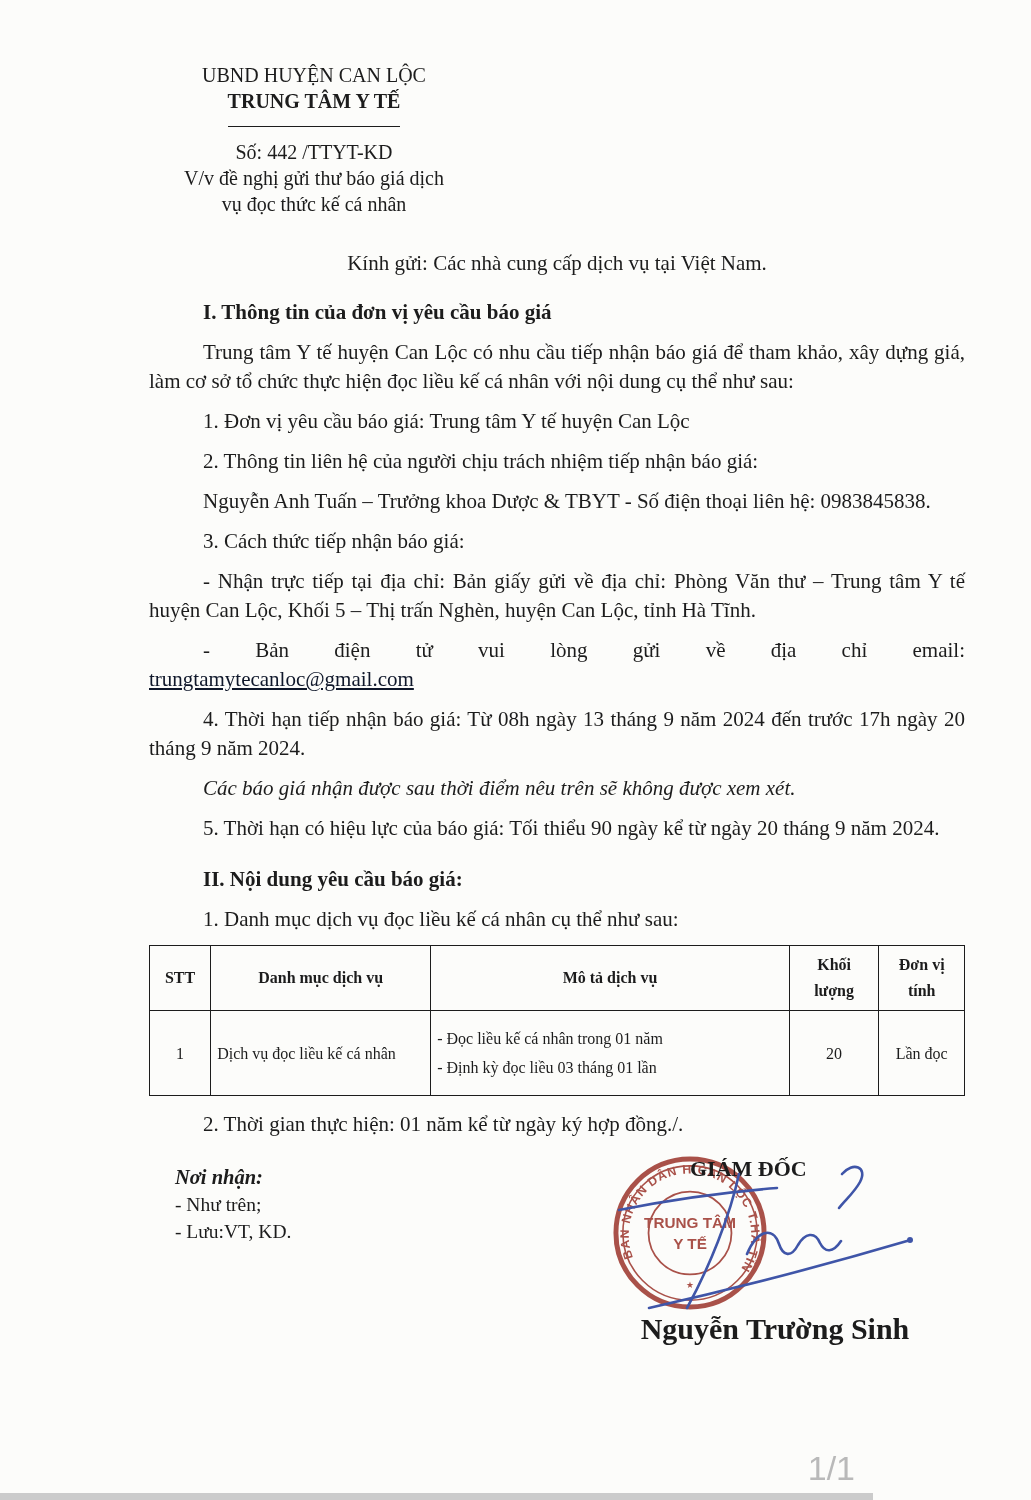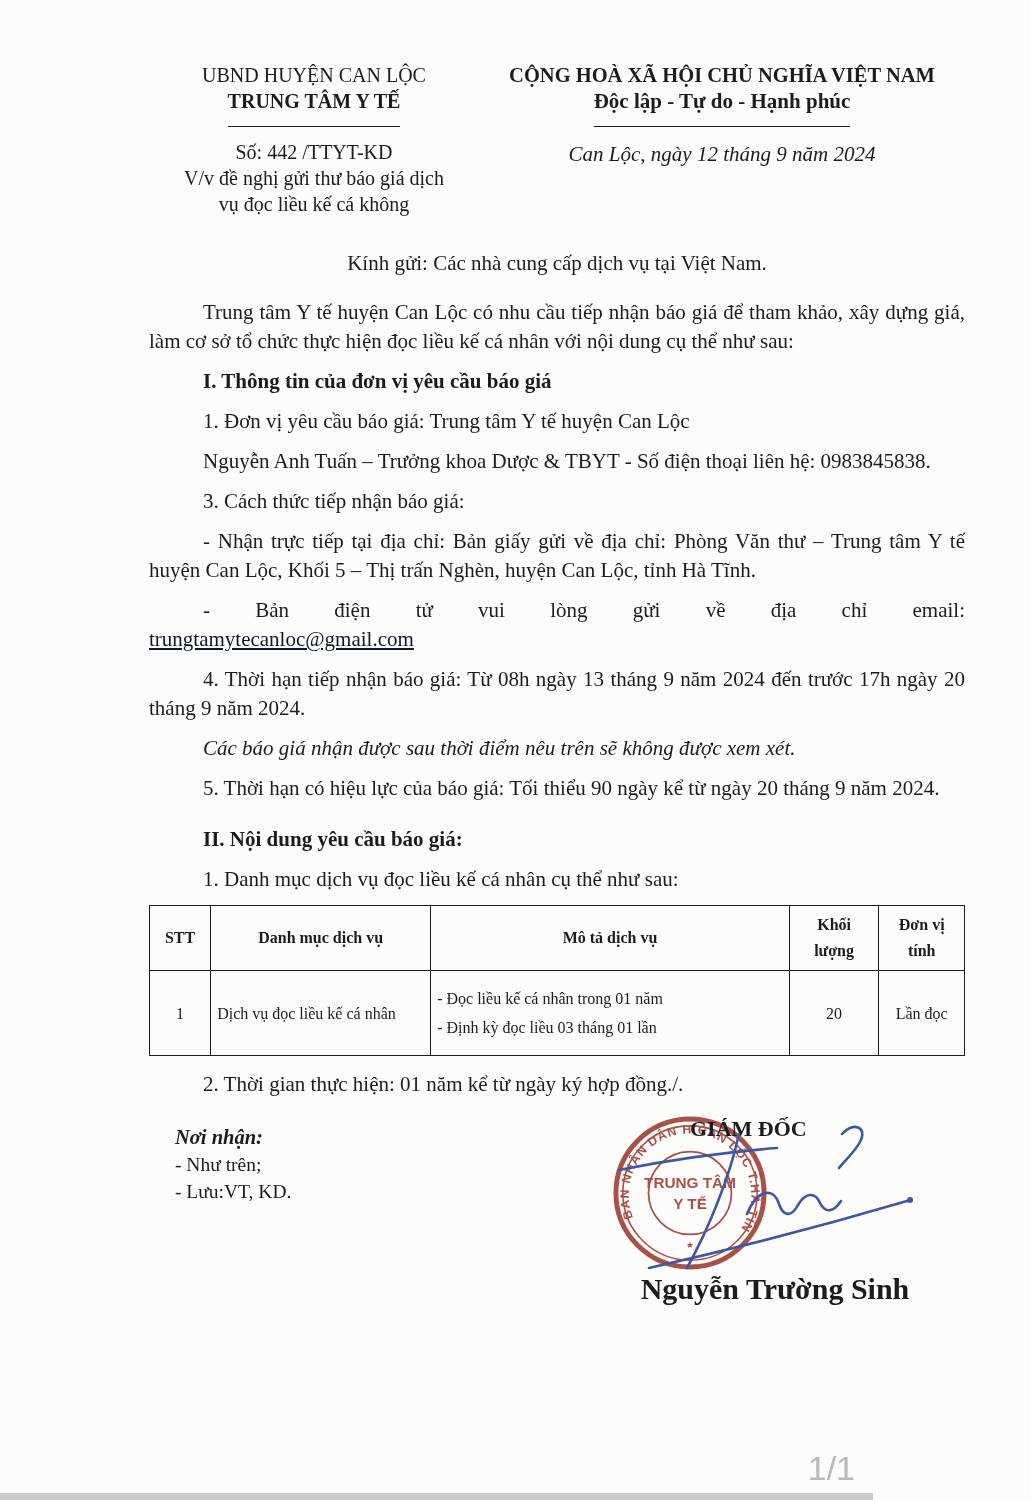--- a/index.html
+++ b/index.html
@@ -96,34 +96,30 @@
 
 <div class="page">
   <div class="content">
 
     <div class="doc-header">
       <div class="hdr-left">
         <div>UBND HUYỆN CAN LỘC</div>
         <div class="bold"><span class="u-span">TRUNG TÂM Y TẾ</span></div>
         <div class="doc-number">Số: 442 /TTYT-KD</div>
         <div class="subject-line">V/v đề nghị gửi thư báo giá dịch</div>
-        <div class="subject-line">vụ đọc liều kế cá không</div>
-      </div>
-      <div class="hdr-right">
-        <div class="bold">CỘNG HOÀ XÃ HỘI CHỦ NGHĨA VIỆT NAM</div>
-        <div class="bold motto"><span class="u-span">Độc lập - Tự do - Hạnh phúc</span></div>
-        <div class="italic date-line">Can Lộc, ngày 12 tháng 9 năm 2024</div>
+        <div class="subject-line">vụ đọc thức kế cá nhân</div>
       </div>
     </div>
 
     <div class="doc-body">
       <p class="center salutation">Kính gửi: Các nhà cung cấp dịch vụ tại Việt Nam.</p>
+      <p class="indent bold">I. Thông tin của đơn vị yêu cầu báo giá</p>
       <p class="indent justify intro">Trung tâm Y tế huyện Can Lộc có nhu cầu tiếp nhận báo giá để tham khảo, xây dựng giá, làm cơ sở tổ chức thực hiện đọc liều kế cá nhân với nội dung cụ thể như sau:</p>
-      <p class="indent bold">I. Thông tin của đơn vị yêu cầu báo giá</p>
       <p class="indent">1. Đơn vị yêu cầu báo giá: Trung tâm Y tế huyện Can Lộc</p>
+      <p class="indent">2. Thông tin liên hệ của người chịu trách nhiệm tiếp nhận báo giá:</p>
       <p class="indent justify">Nguyễn Anh Tuấn – Trưởng khoa Dược &amp; TBYT - Số điện thoại liên hệ: 0983845838.</p>
       <p class="indent">3. Cách thức tiếp nhận báo giá:</p>
       <p class="indent justify">- Nhận trực tiếp tại địa chỉ: Bản giấy gửi về địa chỉ: Phòng Văn thư – Trung tâm Y tế huyện Can Lộc, Khối 5 – Thị trấn Nghèn, huyện Can Lộc, tỉnh Hà Tĩnh.</p>
       <p class="indent justify-both">- Bản điện tử vui lòng gửi về địa chỉ email:</p>
       <p class="email-line"><a class="email-link">trungtamytecanloc@gmail.com</a></p>
       <p class="indent justify">4. Thời hạn tiếp nhận báo giá: Từ 08h ngày 13 tháng 9 năm 2024 đến trước 17h ngày 20 tháng 9 năm 2024.</p>
       <p class="indent italic">Các báo giá nhận được sau thời điểm nêu trên sẽ không được xem xét.</p>
       <p class="indent justify">5. Thời hạn có hiệu lực của báo giá: Tối thiểu 90 ngày kể từ ngày 20 tháng 9 năm 2024.</p>
       <p class="indent bold sec2">II. Nội dung yêu cầu báo giá:</p>
       <p class="indent">1. Danh mục dịch vụ đọc liều kế cá nhân cụ thể như sau:</p>

